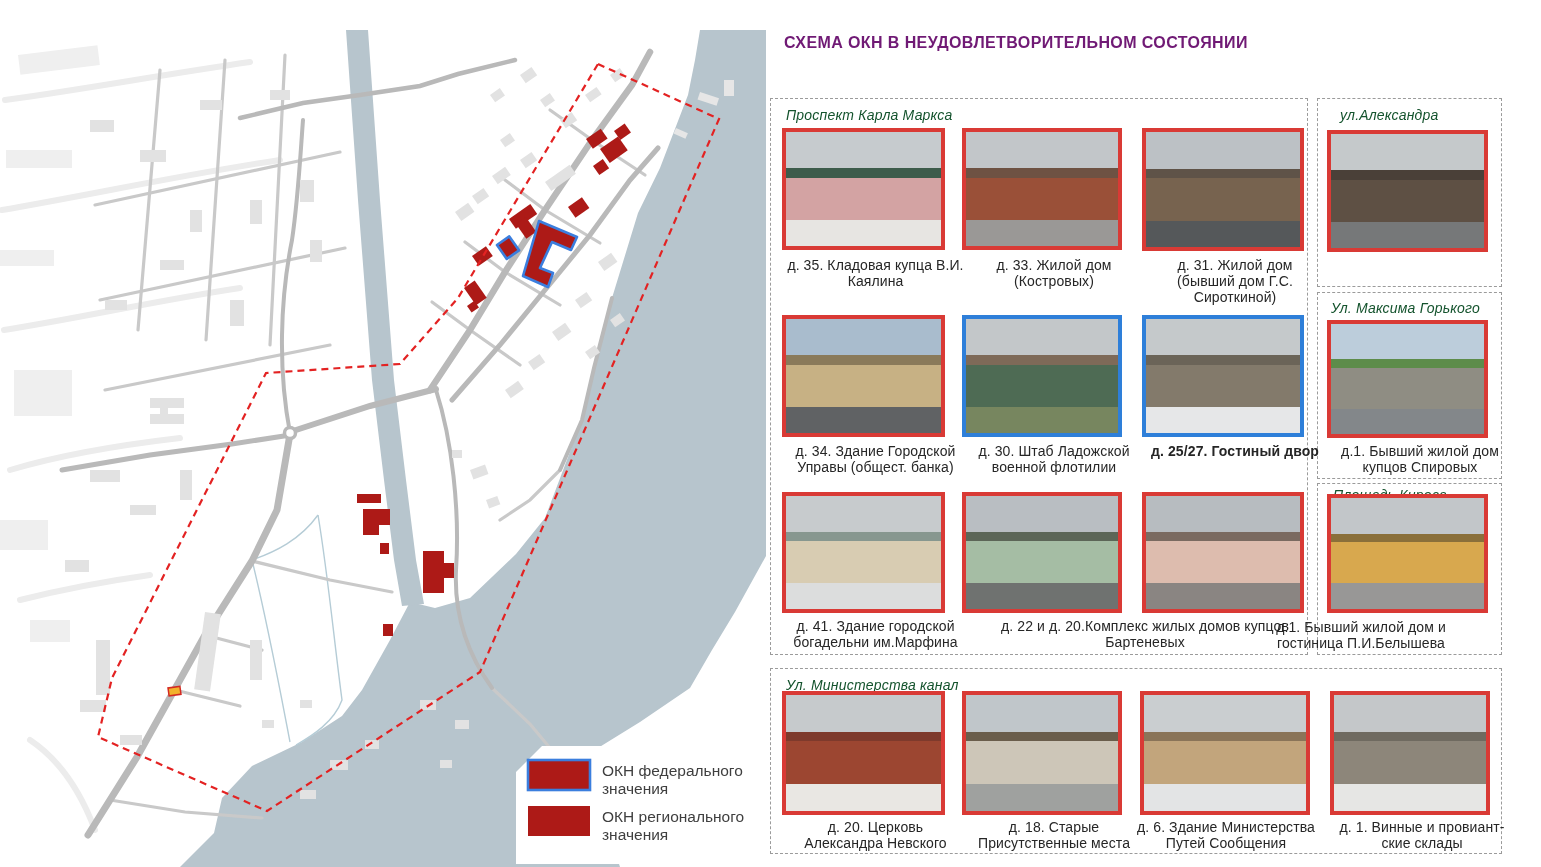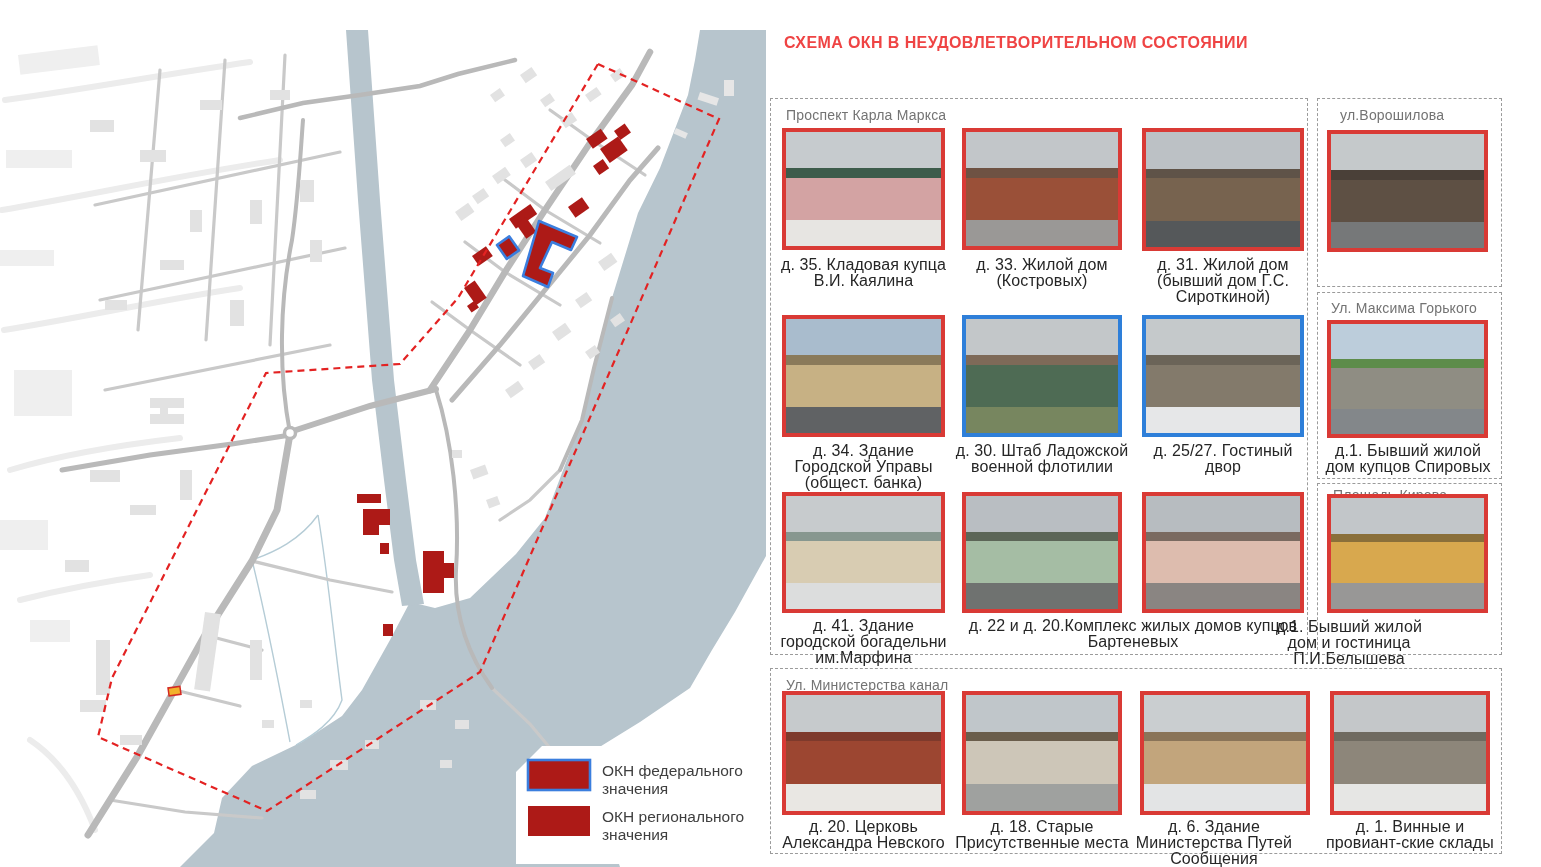--- a/index.html
+++ b/index.html
@@ -1,24 +1,24 @@
 <!DOCTYPE html>
 <html><head>
 <meta charset="utf-8">
 <style>
   html,body{margin:0;padding:0;background:#ffffff;}
   #stage{position:relative;width:1541px;height:867px;background:#ffffff;overflow:hidden;
          font-family:"Liberation Sans","DejaVu Sans",sans-serif;}
   
   #page-title{position:absolute;left:784px;top:26px;width:690px;
-ns    font-size:29px;line-height:34px;font-weight:800;letter-spacing:.4px;color:#ef4444;}
+ns    font-size:29px;line-height:34px;font-weight:800;letter-spacing:.4px;color:#701a75;}
   .group-box{position:absolute;border:1.4px dashed #9b9b9b;box-sizing:border-box;background:transparent;}
-  .group-label{position:absolute;font-size:14px;color:#737373;letter-spacing:.2px;white-space:nowrap;}
+  .group-label{position:absolute;font-size:14px;color:#14532d;letter-spacing:.2px;white-space:nowrap;font-style:italic;}
   .photo{position:absolute;box-sizing:border-box;border:4px solid #d93a35;background:#ccc;}
-  .caption{position:absolute;font-size:16px;line-height:16px;text-align:center;color:#262626;letter-spacing:.1px;}
+  .caption{position:absolute;font-size:14px;line-height:16px;text-align:center;color:#262626;letter-spacing:.1px;margin-left:12px;}
   
   #map{position:absolute;left:0;top:0;}
 </style>
 </head>
 <body>
 
 <div id="stage">
 
   <svg id="map" width="766" height="867" viewBox="0 0 766 867">
     <rect x="0" y="0" width="766" height="867" fill="#ffffff"></rect>
@@ -192,40 +192,40 @@
 
   <div id="page-title">СХЕМА ОКН В НЕУДОВЛЕТВОРИТЕЛЬНОМ СОСТОЯНИИ</div>
 
   <div class="group-box" style="left:770px;top:98px;width:538px;height:557px;"></div>
   <div class="group-box" style="left:1317px;top:98px;width:185px;height:189px;"></div>
   <div class="group-box" style="left:1317px;top:292px;width:185px;height:187px;"></div>
   <div class="group-box" style="left:1317px;top:483px;width:185px;height:172px;"></div>
   <div class="group-box" style="left:770px;top:668px;width:732px;height:186px;"></div>
 
   <div class="group-label" style="left:786px;top:107px;">Проспект Карла Маркса</div>
-  <div class="group-label" style="left:1340px;top:107px;">ул.Ворошилова</div>
+  <div class="group-label" style="left:1340px;top:107px;">ул.Александра</div>
   <div class="group-label" style="left:1331px;top:300px;">Ул. Максима Горького</div>
   <div class="group-label" style="left:1333px;top:487px;">Площадь Кирова</div>
   <div class="group-label" style="left:786px;top:677px;">Ул. Министерства канал</div>
 
   <div class="photo" style="left: 782px; top: 128px; width: 163px; height: 122px; border-color: rgb(217, 58, 53); background: linear-gradient(rgb(198, 203, 206) 0px, rgb(198, 203, 206) 32%, rgb(61, 92, 75) 32%, rgb(61, 92, 75) 40%, rgb(211, 163, 163) 40%, rgb(211, 163, 163) 77%, rgb(231, 229, 226) 77%, rgb(231, 229, 226) 100%);"></div>
   <div class="photo" style="left: 962px; top: 128px; width: 160px; height: 122px; border-color: rgb(217, 58, 53); background: linear-gradient(rgb(194, 198, 201) 0px, rgb(194, 198, 201) 32%, rgb(110, 82, 67) 32%, rgb(110, 82, 67) 40%, rgb(154, 80, 56) 40%, rgb(154, 80, 56) 77%, rgb(154, 152, 150) 77%, rgb(154, 152, 150) 100%);"></div>
   <div class="photo" style="left: 1142px; top: 128px; width: 162px; height: 123px; border-color: rgb(217, 58, 53); background: linear-gradient(rgb(188, 193, 197) 0px, rgb(188, 193, 197) 32%, rgb(95, 83, 72) 32%, rgb(95, 83, 72) 40%, rgb(119, 99, 79) 40%, rgb(119, 99, 79) 77%, rgb(85, 88, 90) 77%, rgb(85, 88, 90) 100%);"></div>
   <div class="photo" style="left: 1327px; top: 130px; width: 161px; height: 122px; border-color: rgb(217, 58, 53); background: linear-gradient(rgb(197, 201, 203) 0px, rgb(197, 201, 203) 32%, rgb(74, 64, 56) 32%, rgb(74, 64, 56) 40%, rgb(94, 80, 68) 40%, rgb(94, 80, 68) 77%, rgb(118, 120, 121) 77%, rgb(118, 120, 121) 100%);"></div>
   <div class="caption" style="left:775px;top:257px;width:177px;">д. 35. Кладовая купца В.И. Каялина</div>
   <div class="caption" style="left:955px;top:257px;width:174px;">д. 33. Жилой дом (Костровых)</div>
   <div class="caption" style="left:1137px;top:257px;width:172px;">д. 31. Жилой дом (бывший дом Г.С. Сироткиной)</div>
 
   <div class="photo" style="left: 782px; top: 315px; width: 163px; height: 122px; border-color: rgb(217, 58, 53); background: linear-gradient(rgb(169, 188, 205) 0px, rgb(169, 188, 205) 32%, rgb(138, 122, 90) 32%, rgb(138, 122, 90) 40%, rgb(199, 177, 132) 40%, rgb(199, 177, 132) 77%, rgb(96, 98, 100) 77%, rgb(96, 98, 100) 100%);"></div>
   <div class="photo" style="left: 962px; top: 315px; width: 160px; height: 122px; border-color: rgb(46, 127, 217); background: linear-gradient(rgb(195, 199, 201) 0px, rgb(195, 199, 201) 32%, rgb(126, 106, 88) 32%, rgb(126, 106, 88) 40%, rgb(78, 107, 84) 40%, rgb(78, 107, 84) 77%, rgb(119, 134, 95) 77%, rgb(119, 134, 95) 100%);"></div>
   <div class="photo" style="left: 1142px; top: 315px; width: 162px; height: 122px; border-color: rgb(46, 127, 217); background: linear-gradient(rgb(197, 201, 203) 0px, rgb(197, 201, 203) 32%, rgb(107, 100, 88) 32%, rgb(107, 100, 88) 40%, rgb(131, 122, 107) 40%, rgb(131, 122, 107) 77%, rgb(230, 231, 232) 77%, rgb(230, 231, 232) 100%);"></div>
   <div class="photo" style="left: 1327px; top: 320px; width: 161px; height: 118px; border-color: rgb(217, 58, 53); background: linear-gradient(rgb(188, 205, 219) 0px, rgb(188, 205, 219) 32%, rgb(93, 140, 74) 32%, rgb(93, 140, 74) 40%, rgb(143, 141, 131) 40%, rgb(143, 141, 131) 77%, rgb(131, 135, 138) 77%, rgb(131, 135, 138) 100%);"></div>
   <div class="caption" style="left:775px;top:443px;width:177px;">д. 34. Здание Городской Управы (общест. банка)</div>
   <div class="caption" style="left:955px;top:443px;width:174px;">д. 30. Штаб Ладожской военной флотилии</div>
-  <div class="caption" style="left:1137px;top:443px;width:172px;">д. 25/27. Гостиный двор</div>
+  <div class="caption" style="left:1137px;top:443px;width:172px;font-weight:bold;">д. 25/27. Гостиный двор</div>
   <div class="caption" style="left:1322px;top:443px;width:172px;">д.1. Бывший жилой дом купцов Спировых</div>
 
   <div class="photo" style="left: 782px; top: 492px; width: 163px; height: 121px; border-color: rgb(217, 58, 53); background: linear-gradient(rgb(199, 203, 205) 0px, rgb(199, 203, 205) 32%, rgb(135, 151, 143) 32%, rgb(135, 151, 143) 40%, rgb(216, 204, 178) 40%, rgb(216, 204, 178) 77%, rgb(220, 221, 221) 77%, rgb(220, 221, 221) 100%);"></div>
   <div class="photo" style="left: 962px; top: 492px; width: 160px; height: 121px; border-color: rgb(217, 58, 53); background: linear-gradient(rgb(185, 190, 194) 0px, rgb(185, 190, 194) 32%, rgb(92, 102, 87) 32%, rgb(92, 102, 87) 40%, rgb(165, 189, 164) 40%, rgb(165, 189, 164) 77%, rgb(111, 114, 112) 77%, rgb(111, 114, 112) 100%);"></div>
   <div class="photo" style="left: 1142px; top: 492px; width: 162px; height: 121px; border-color: rgb(217, 58, 53); background: linear-gradient(rgb(183, 188, 192) 0px, rgb(183, 188, 192) 32%, rgb(122, 106, 96) 32%, rgb(122, 106, 96) 40%, rgb(221, 188, 174) 40%, rgb(221, 188, 174) 77%, rgb(138, 133, 130) 77%, rgb(138, 133, 130) 100%);"></div>
   <div class="photo" style="left: 1327px; top: 494px; width: 161px; height: 119px; border-color: rgb(217, 58, 53); background: linear-gradient(rgb(194, 198, 201) 0px, rgb(194, 198, 201) 32%, rgb(138, 111, 58) 32%, rgb(138, 111, 58) 40%, rgb(216, 168, 78) 40%, rgb(216, 168, 78) 77%, rgb(152, 151, 150) 77%, rgb(152, 151, 150) 100%);"></div>
   <div class="caption" style="left:775px;top:618px;width:177px;">д. 41. Здание городской богадельни им.Марфина</div>
   <div class="caption" style="left:962px;top:618px;width:342px;">д. 22 и д. 20.Комплекс жилых домов купцов Бартеневых</div>
   <div class="caption" style="left:1261px;top:619px;width:176px;">д.1. Бывший жилой дом и гостиница П.И.Белышева</div>
 

